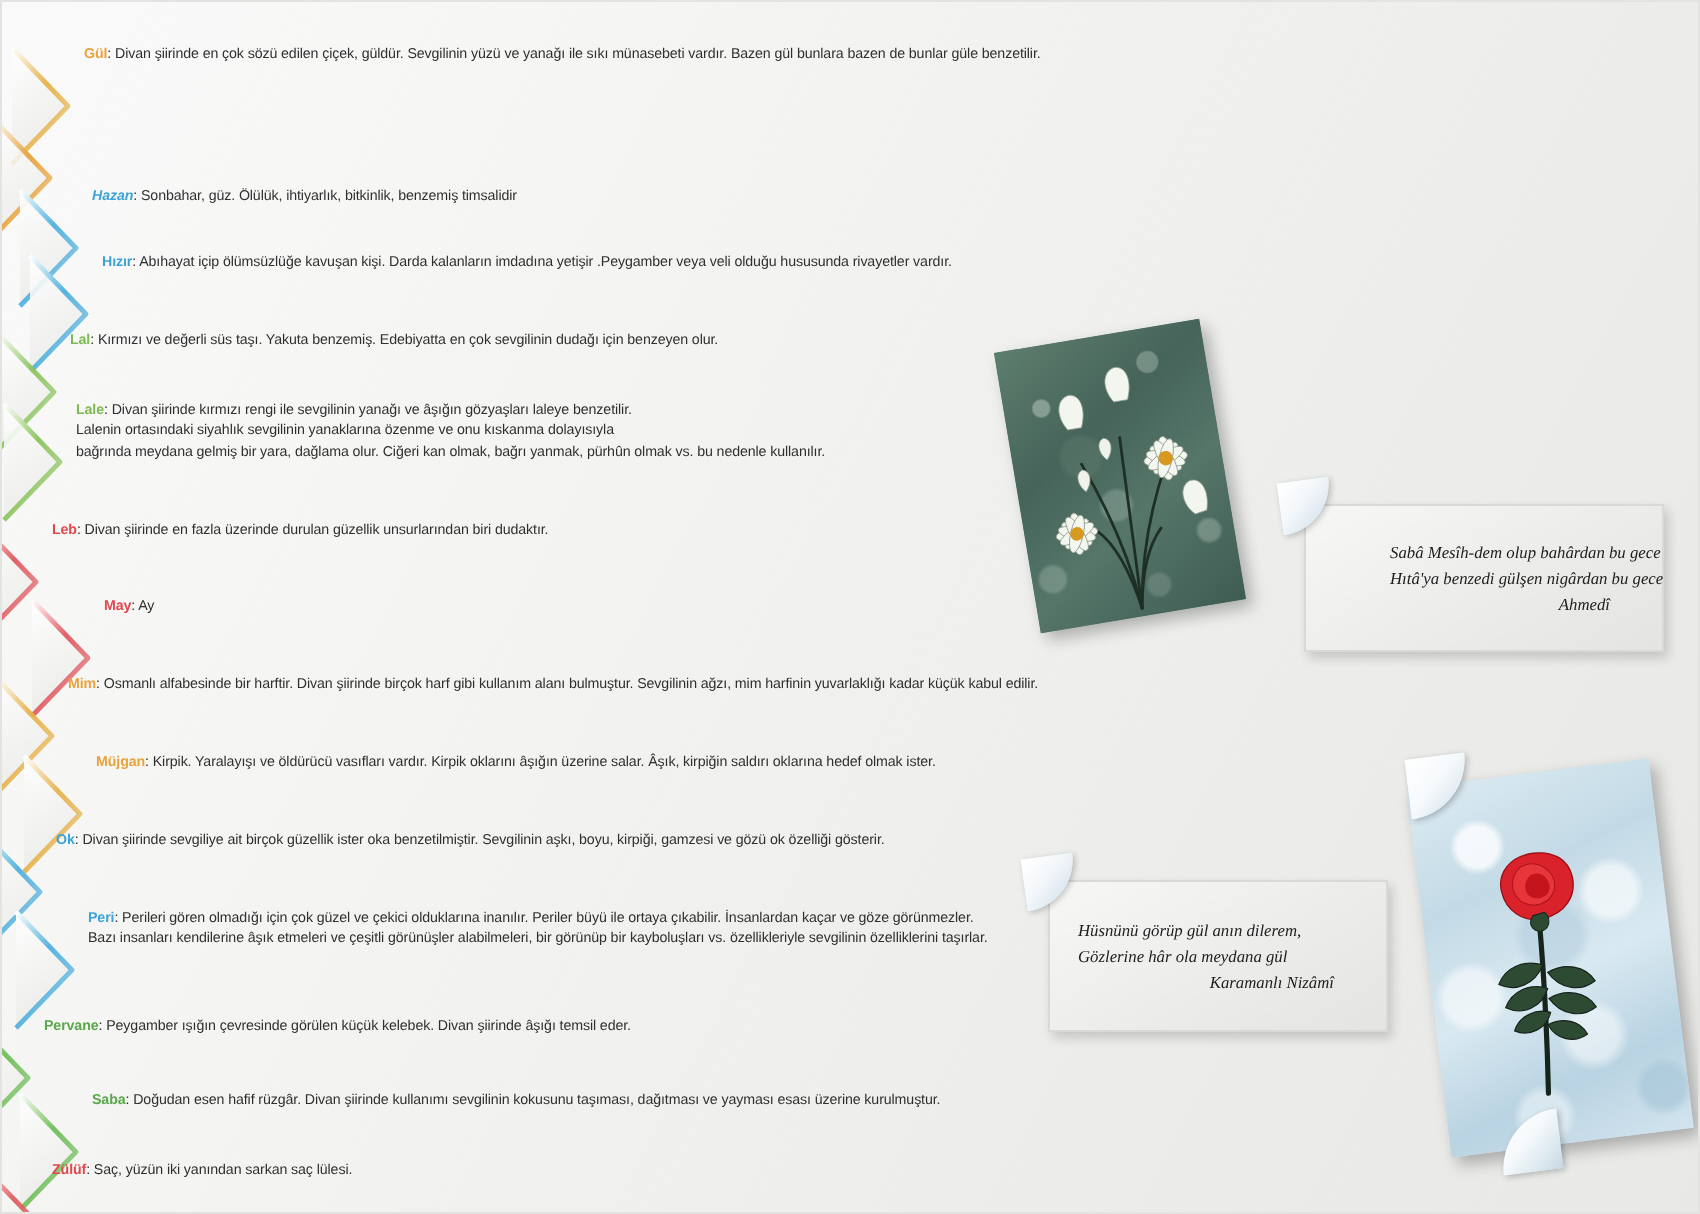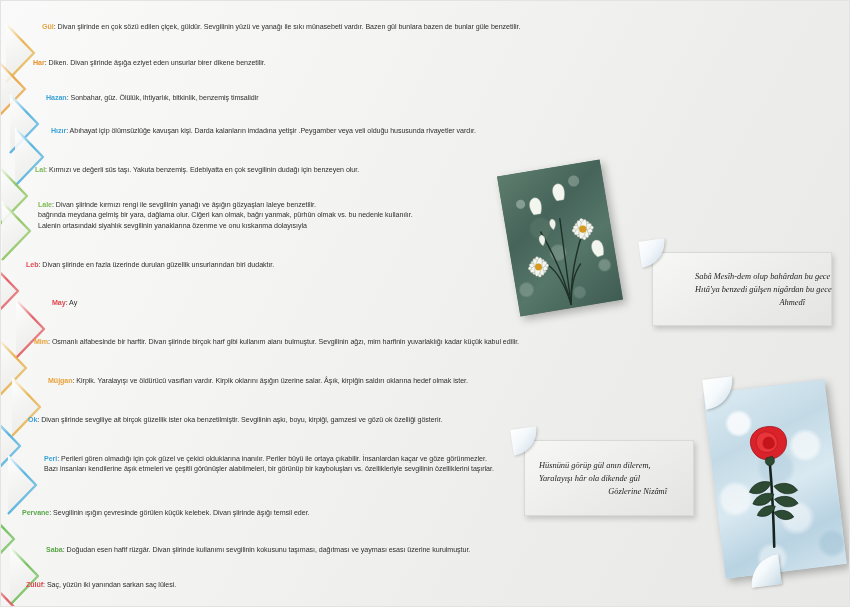--- a/index.html
+++ b/index.html
@@ -205,43 +205,40 @@
                 <stop offset="1" stop-color="#e8a33d" stop-opacity="0.55"></stop>
               </linearGradient>
               <linearGradient id="cgf1" x1="0" y1="0" x2="0.3" y2="1">
                 <stop offset="0" stop-color="#ffffff" stop-opacity="0.95"></stop>
                 <stop offset="1" stop-color="#e9e9e7" stop-opacity="0.75"></stop>
               </linearGradient>
             </defs>
             <path d="M2 2 L30 31 L2 60" fill="url(#cgf1)" stroke="url(#cg1)" stroke-width="2.4" stroke-linejoin="round"></path>
           </svg>
         </div>
-        <div class="chev-text" style="margin-left: 33px;">
-          <span class="ln"><span class="term" style="color: rgb(232, 145, 47);">Har</span><span>: Diken. Divan şiirinde âşığa eziyet eden unsurlar birer dikene benzetilir.</span></span>
-        </div>
       </div>
       <div class="chev-row" style="top: 83px;">
         <div class="chev-shape" style="left: 8px;">
           <svg width="74" height="62" viewBox="0 0 74 62">
             <defs>
               <linearGradient id="cg2" x1="0" y1="0" x2="1" y2="1">
                 <stop offset="0" stop-color="#ffffff"></stop>
                 <stop offset="0.45" stop-color="#4fb0dd" stop-opacity="0.95"></stop>
                 <stop offset="1" stop-color="#4fb0dd" stop-opacity="0.55"></stop>
               </linearGradient>
               <linearGradient id="cgf2" x1="0" y1="0" x2="0.3" y2="1">
                 <stop offset="0" stop-color="#ffffff" stop-opacity="0.95"></stop>
                 <stop offset="1" stop-color="#e9e9e7" stop-opacity="0.75"></stop>
               </linearGradient>
             </defs>
             <path d="M2 2 L30 31 L2 60" fill="url(#cgf2)" stroke="url(#cg2)" stroke-width="2.4" stroke-linejoin="round"></path>
           </svg>
         </div>
         <div class="chev-text" style="margin-left: 46px;">
-          <span class="ln"><span class="term" style="color: rgb(60, 163, 216);">Hazan</span><span>: Sonbahar, güz. Ölülük, ihtiyarlık, bitkinlik, benzemiş timsalidir</span></span>
+          <span class="ln"><span class="term" style="color: rgb(60, 163, 216); font-style: italic;">Hazan</span><span>: Sonbahar, güz. Ölülük, ihtiyarlık, bitkinlik, benzemiş timsalidir</span></span>
         </div>
       </div>
       <div class="chev-row" style="top: 116px;">
         <div class="chev-shape" style="left: 13px;">
           <svg width="74" height="62" viewBox="0 0 74 62">
             <defs>
               <linearGradient id="cg3" x1="0" y1="0" x2="1" y2="1">
                 <stop offset="0" stop-color="#ffffff"></stop>
                 <stop offset="0.45" stop-color="#4fb0dd" stop-opacity="0.95"></stop>
                 <stop offset="1" stop-color="#4fb0dd" stop-opacity="0.55"></stop>
@@ -291,22 +288,22 @@
               <linearGradient id="cgf5" x1="0" y1="0" x2="0.3" y2="1">
                 <stop offset="0" stop-color="#ffffff" stop-opacity="0.95"></stop>
                 <stop offset="1" stop-color="#e9e9e7" stop-opacity="0.75"></stop>
               </linearGradient>
             </defs>
             <path d="M2 2 L30 31 L2 60" fill="url(#cgf5)" stroke="url(#cg5)" stroke-width="2.4" stroke-linejoin="round"></path>
           </svg>
         </div>
         <div class="chev-text" style="margin-left: 38px;">
           <span class="ln"><span class="term" style="color: rgb(125, 187, 82);">Lale</span><span>: Divan şiirinde kırmızı rengi  ile sevgilinin yanağı ve âşığın gözyaşları laleye benzetilir.</span></span>
+          <span class="ln">Lalenin ortasındaki siyahlık sevgilinin yanaklarına özenme ve onu kıskanma dolayısıyla</span>
           <span class="ln">bağrında meydana gelmiş bir yara, dağlama olur. Ciğeri kan olmak, bağrı yanmak, pürhûn olmak vs. bu nedenle kullanılır.</span>
-          <span class="ln">Lalenin ortasındaki siyahlık sevgilinin yanaklarına özenme ve onu kıskanma dolayısıyla</span>
         </div>
       </div>
       <div class="chev-row" style="top: 250px;">
         <div class="chev-shape" style="left: -12px;">
           <svg width="74" height="62" viewBox="0 0 74 62">
             <defs>
               <linearGradient id="cg6" x1="0" y1="0" x2="1" y2="1">
                 <stop offset="0" stop-color="#ffffff"></stop>
                 <stop offset="0.45" stop-color="#e05a60" stop-opacity="0.95"></stop>
                 <stop offset="1" stop-color="#e05a60" stop-opacity="0.55"></stop>
@@ -440,21 +437,21 @@
               </linearGradient>
               <linearGradient id="cgf12" x1="0" y1="0" x2="0.3" y2="1">
                 <stop offset="0" stop-color="#ffffff" stop-opacity="0.95"></stop>
                 <stop offset="1" stop-color="#e9e9e7" stop-opacity="0.75"></stop>
               </linearGradient>
             </defs>
             <path d="M2 2 L30 31 L2 60" fill="url(#cgf12)" stroke="url(#cg12)" stroke-width="2.4" stroke-linejoin="round"></path>
           </svg>
         </div>
         <div class="chev-text" style="margin-left: 22px;">
-          <span class="ln"><span class="term" style="color: rgb(90, 168, 74);">Pervane</span><span>: Sevgilinin ışığın çevresinde görülen küçük kelebek. Divan şiirinde âşığı temsil eder.</span></span>
+          <span class="ln"><span class="term" style="color: rgb(90, 168, 74);">Pervane</span><span>: Peygamber ışığın çevresinde görülen küçük kelebek. Divan şiirinde âşığı temsil eder.</span></span>
         </div>
       </div>
       <div class="chev-row" style="top: 535px;">
         <div class="chev-shape" style="left: 8px;">
           <svg width="74" height="62" viewBox="0 0 74 62">
             <defs>
               <linearGradient id="cg13" x1="0" y1="0" x2="1" y2="1">
                 <stop offset="0" stop-color="#ffffff"></stop>
                 <stop offset="0.45" stop-color="#6fbd57" stop-opacity="0.95"></stop>
                 <stop offset="1" stop-color="#6fbd57" stop-opacity="0.55"></stop>
@@ -501,22 +498,22 @@
       <div class="note-line">Sabâ Mesîh-dem olup bahârdan bu gece</div>
       <div class="note-line">Hıtâ'ya benzedi gülşen nigârdan bu gece</div>
       <div class="note-line attrib">Ahmedî</div>
     </div>
   </div>
 
   <div class="note-card" id="note-nizami" style="left:524px; top:440px; width:170px; height:76px;">
     <div class="curl"></div>
     <div class="note-inner">
       <div class="note-line">Hüsnünü görüp gül anın dilerem,</div>
-      <div class="note-line">Yaralayışı hâr ola dikende gül</div>
-      <div class="note-line attrib">Gözlerine Nizâmî</div>
+      <div class="note-line">Gözlerine hâr ola meydana gül</div>
+      <div class="note-line attrib">Karamanlı Nizâmî</div>
     </div>
   </div>
 
   <div class="ebru" id="ebru-daisies">
     <div class="art"></div>
     <svg viewBox="0 0 104 142" width="104" height="142" style="position:absolute;inset:0">
       <g stroke="#1e3026" stroke-width="1.4" fill="none" stroke-linecap="round">
         <path d="M52 138 C50 112 44 88 34 62"></path>
         <path d="M52 138 C53 110 54 84 55 52"></path>
         <path d="M52 138 C56 112 64 90 76 68"></path>

